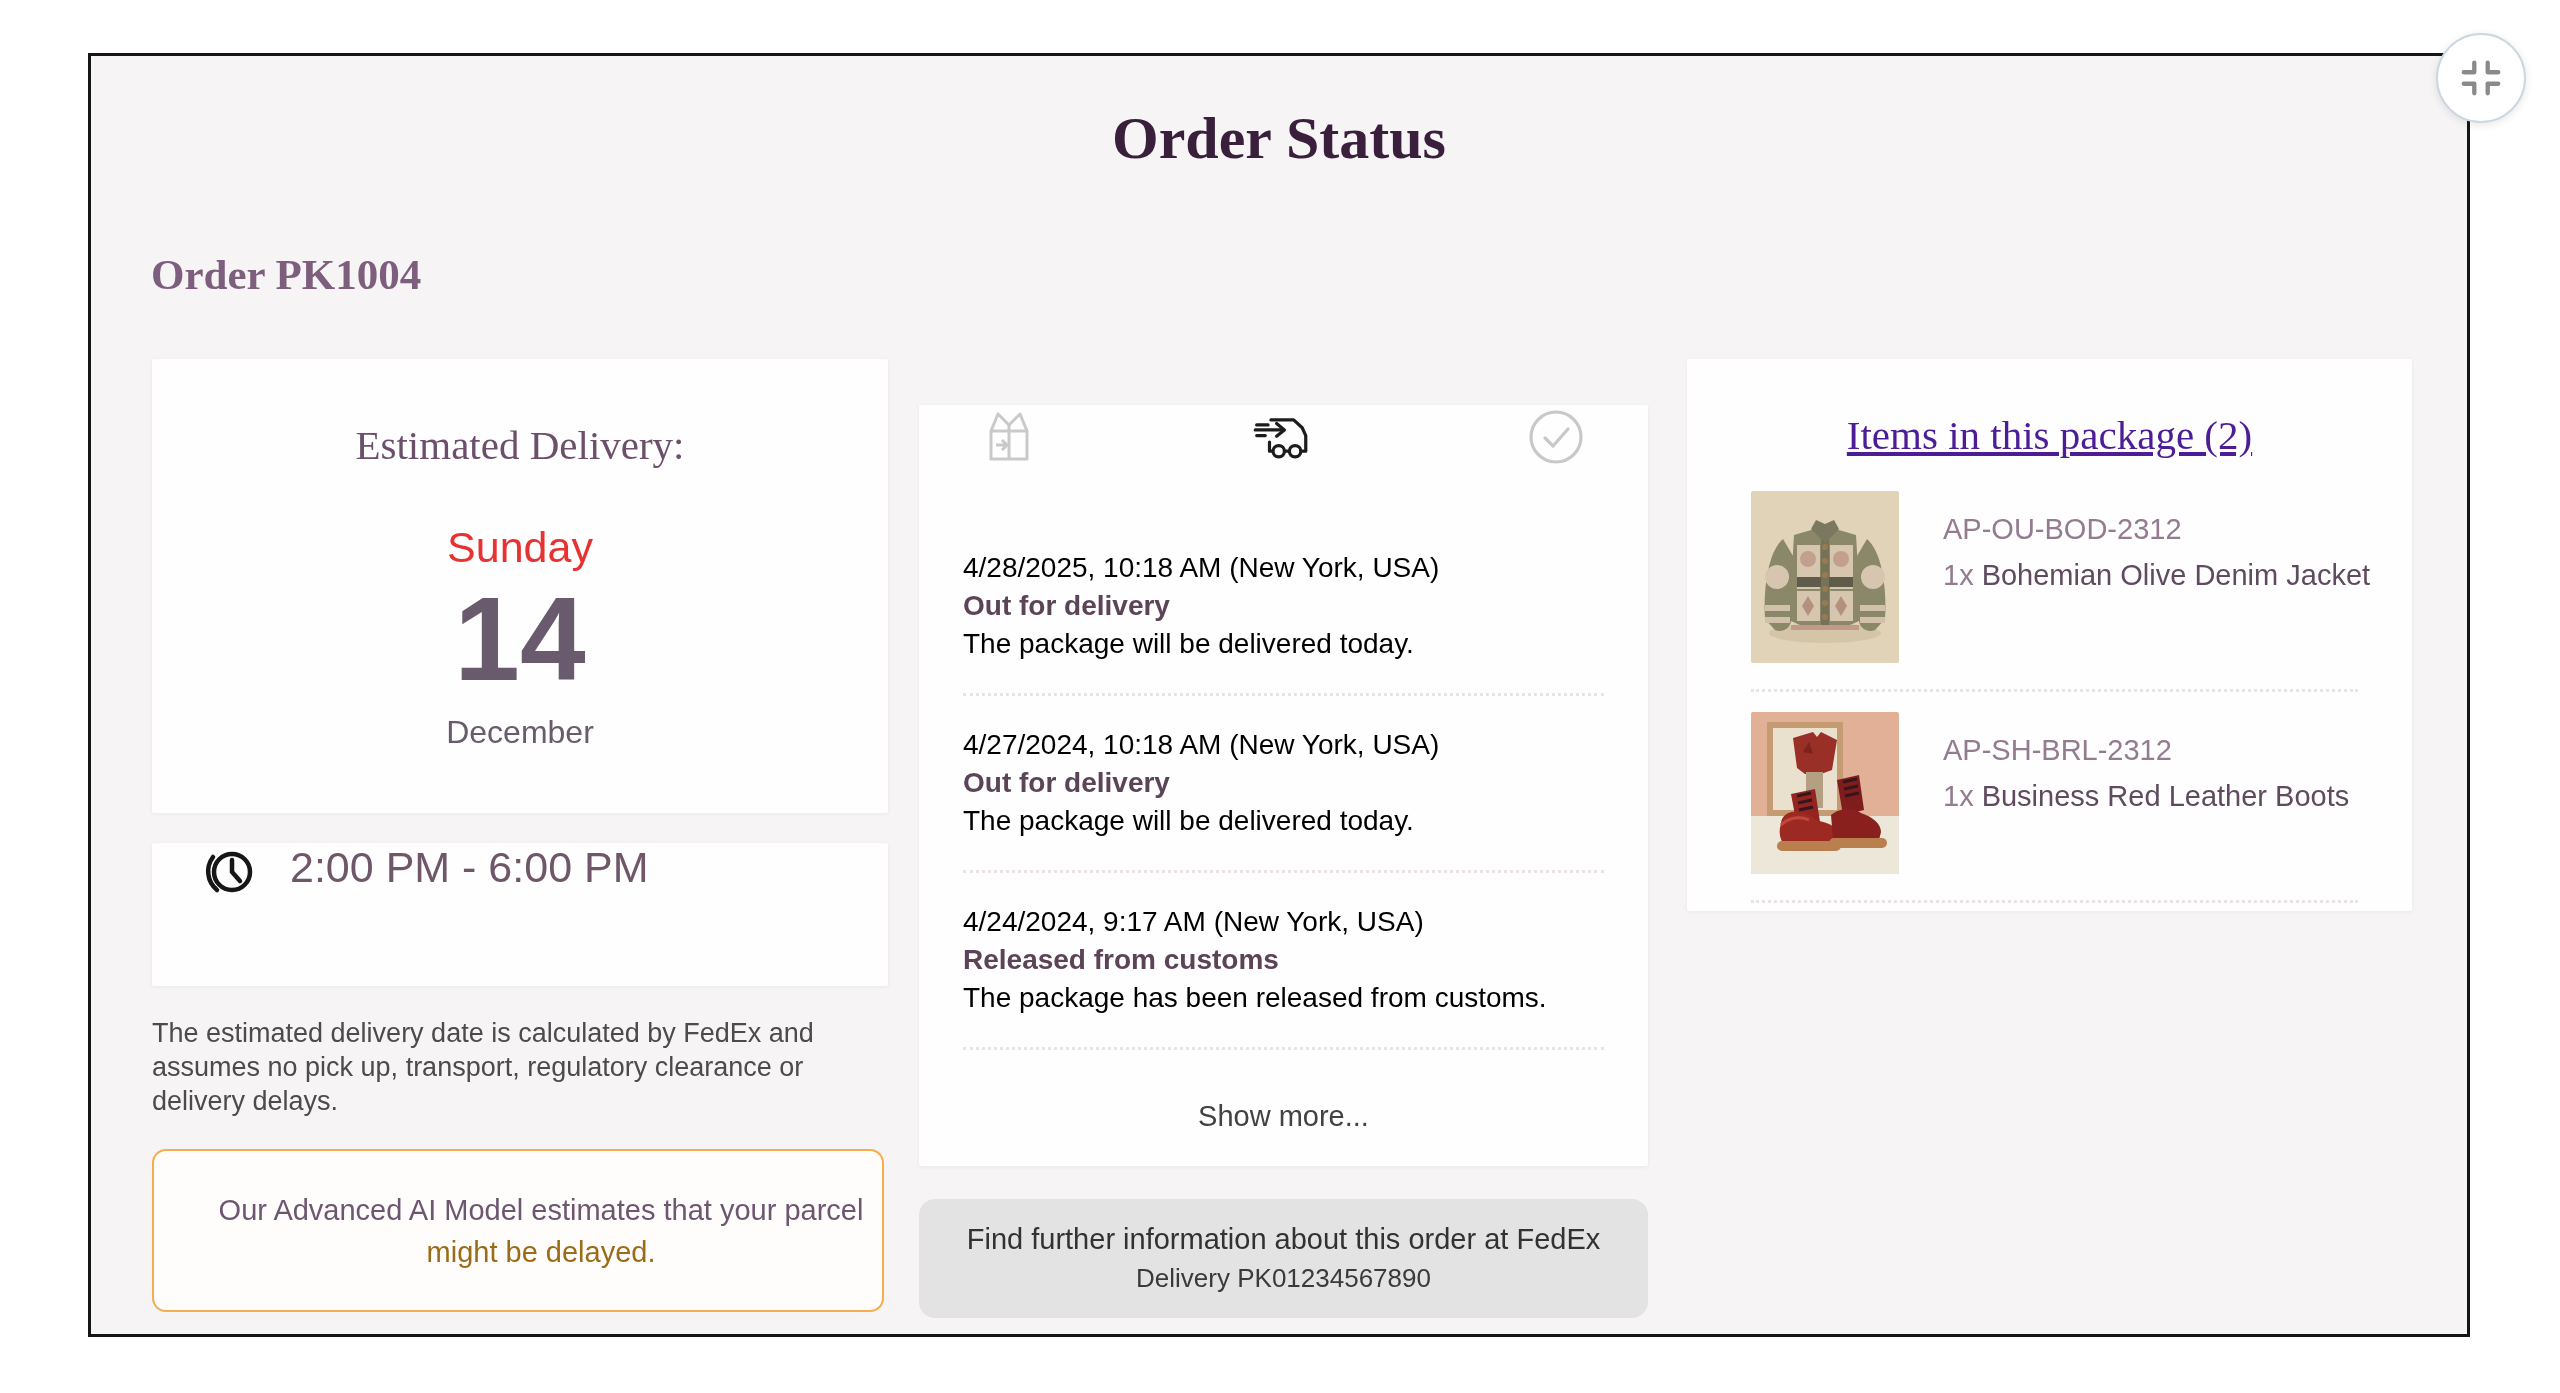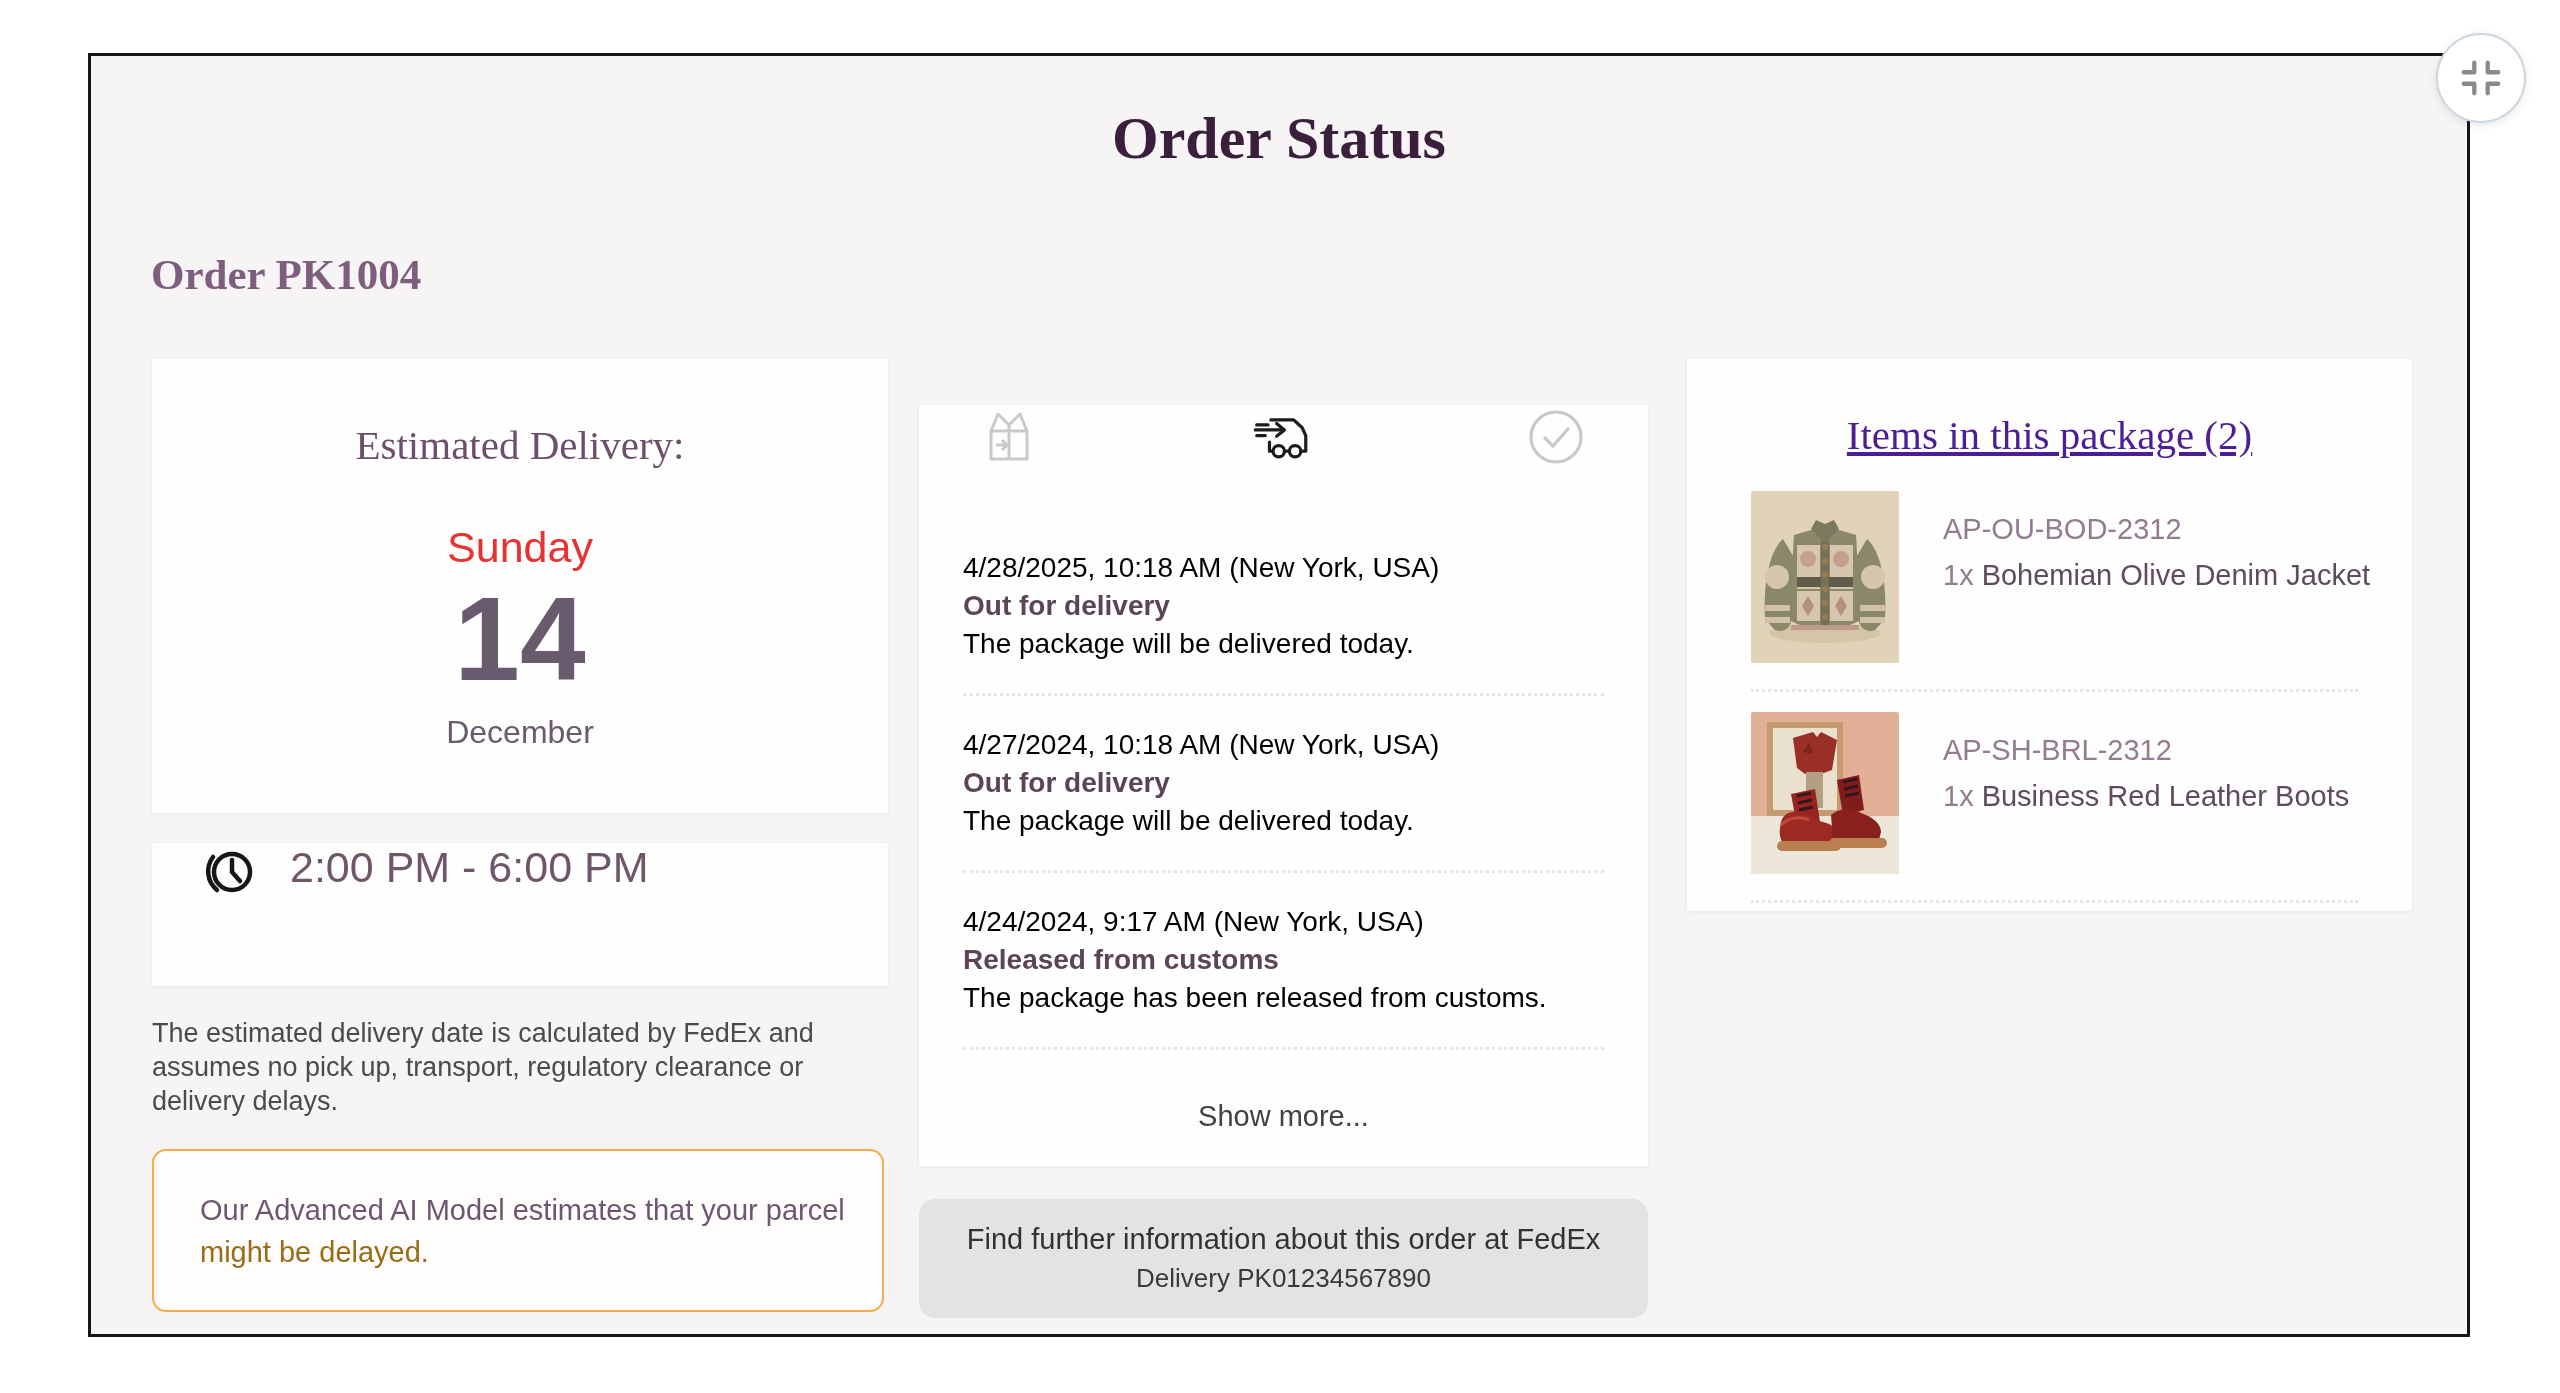--- a/index.html
+++ b/index.html
@@ -33,21 +33,21 @@
   .delivery-month { margin-top:16px; font-size:32px; color:#695a6e; }
 
   .time-card { margin-top:30px; height:143px; display:flex; align-items:flex-start;
                padding-left:50px; gap:30px; }
   .time-text { font-size:43px; color:#6f5669; }
 
   .disclaimer { margin-top:30px; width:720px; font-size:27px; line-height:34px; color:#4b4b4b; }
 
   .ai-box { margin-top:31px; width:732px; height:163px; border:2px solid #f4ad4f; border-radius:14px;
             background:#fffdfb; display:flex; flex-direction:column; justify-content:center;
-            padding-left:46px; font-size:29px; line-height:42px; }
+            padding-left:46px; font-size:29px; line-height:42px;align-items:center; }
   .ai-line1 { color:#6d5670; }
   .ai-line2 { color:#9a6c17; }
 
   
   .timeline-card { height:761px; }
   .icons-row { display:flex; justify-content:space-between; margin:46px 60px 0 58px; }
   .icon-slot { width:64px; height:64px; }
   .entries { margin:80px 44px 0; }
   .entry-date, .entry-desc { font-size:28px; line-height:38px; color:#000000; }
   .entry-status { font-size:28px; line-height:38px; font-weight:bold; color:#5c4458; }

